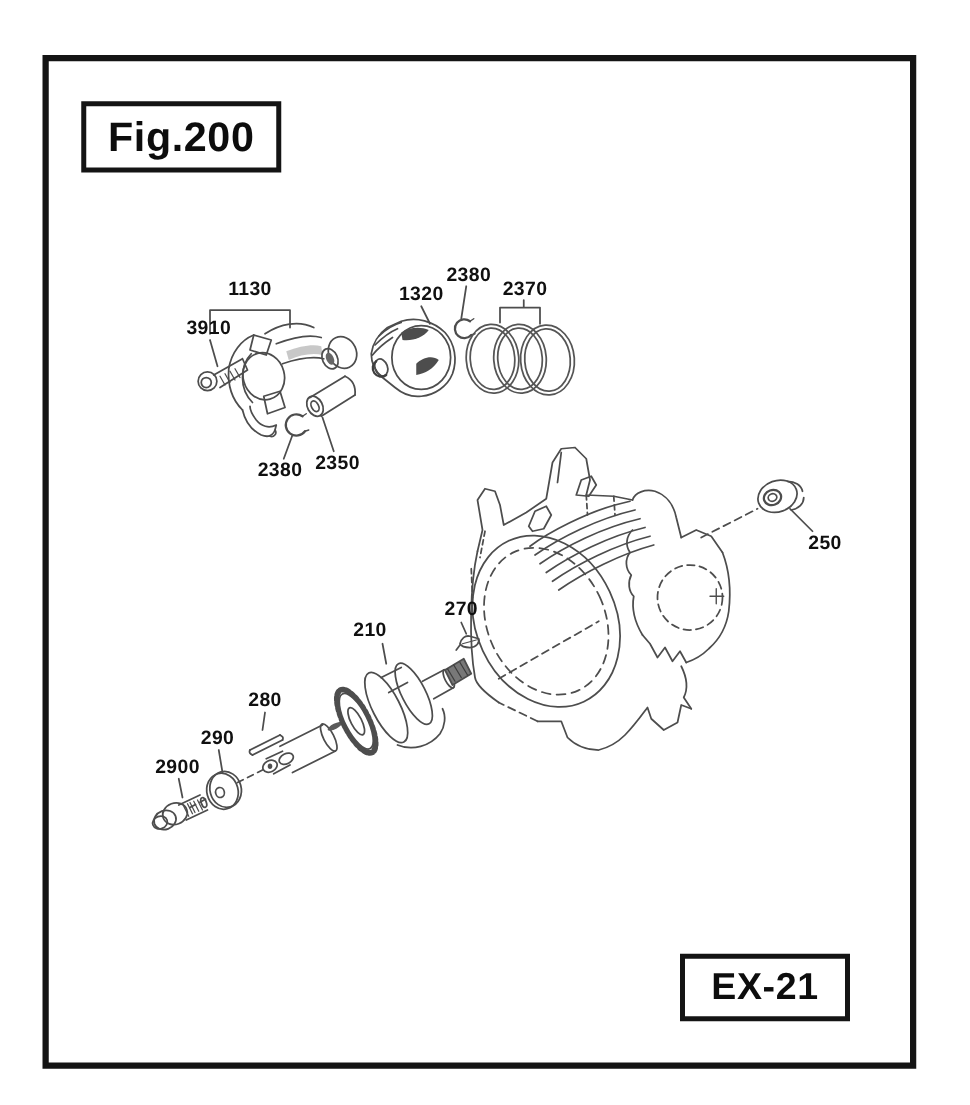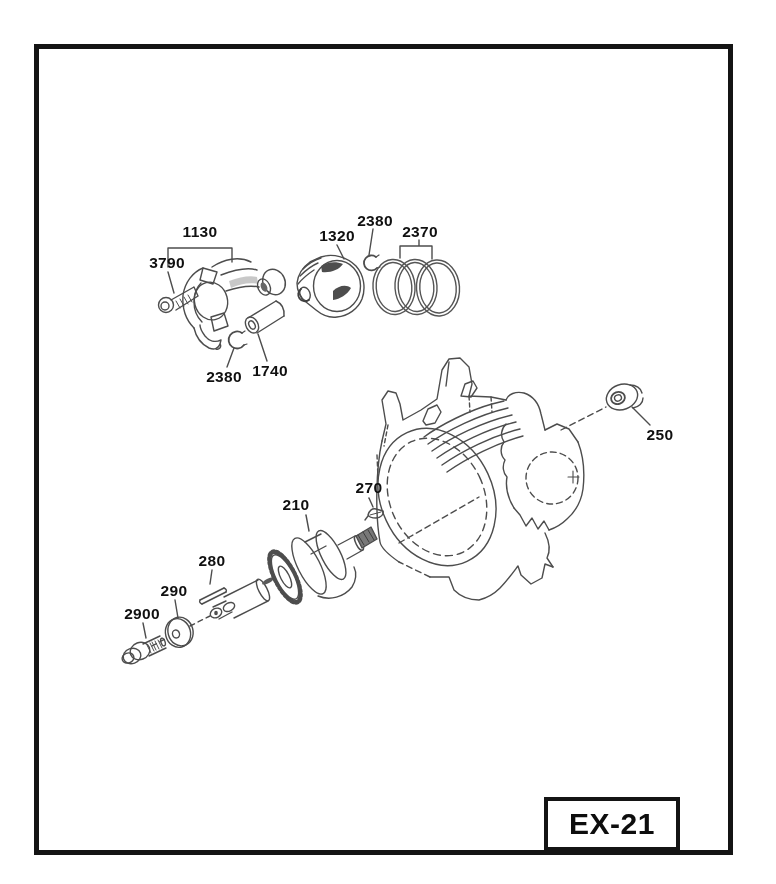--- a/index.html
+++ b/index.html
@@ -4,21 +4,21 @@
 <style>
   html,body{margin:0;padding:0;background:#fff;}
   .page{position:relative;width:776px;height:884px;background:#ffffff;overflow:hidden;
         font-family:"Liberation Sans","DejaVu Sans",sans-serif;}
   .frame{position:absolute;left:34px;top:44px;width:699px;height:811px;
          border:5px solid #141414;box-sizing:border-box;}
   .numbox{position:absolute;border:4px solid #141414;box-sizing:border-box;background:#fff;
           display:flex;align-items:center;justify-content:center;
           font-weight:bold;color:#0d0d0d;}
   .figbox{left:65px;top:81px;width:160px;height:57px;font-size:33px;letter-spacing:.5px;}
-  .codebox{left:544px;top:797px;width:136px;height:54px;font-size:30px;letter-spacing:.5px;}
+  .codebox{left:544px;top:763px;width:136px;height:54px;font-size:30px;letter-spacing:.5px;}
   .art{position:absolute;left:0;top:0;}
   .plabel{position:absolute;width:64px;text-align:center;font-size:15.5px;font-weight:bold;
           color:#101010;letter-spacing:.3px;line-height:18px;}
 </style>
 </head>
 <body>
 
 <div class="page">
 
   <div class="frame"></div>
@@ -183,32 +183,35 @@
         <ellipse cx="128" cy="658" rx="6" ry="5" transform="rotate(-20 128 658)"></ellipse>
         <ellipse cx="140" cy="651" rx="10" ry="8.5" transform="rotate(-20 140 651)"></ellipse>
         <path d="M143,644 L160,636 M149,656 L166,648"></path>
         <path d="M147,645 L151,653 M150,643 L154,651 M152,642 L156,650 M155,641 L159,649 M158,640 L162,648" stroke-width="1"></path>
         <ellipse cx="163" cy="642" rx="2" ry="4" transform="rotate(-20 163 642)"></ellipse>
       </g>
 
     </g>
   </svg>
 
+  <div class="numbox figbox">
+    <span>Fig.200</span>
+  </div>
 
   <div class="numbox codebox">
     <span>EX-21</span>
   </div>
 
   <div class="plabel" style="left:168px;top:223px">1130</div>
-  <div class="plabel" style="left:135px;top:254px">3790</div>
+  <div class="plabel" style="left:135px;top:254px">3910</div>
   <div class="plabel" style="left:305px;top:227px">1320</div>
   <div class="plabel" style="left:343px;top:212px">2380</div>
   <div class="plabel" style="left:388px;top:223px">2370</div>
   <div class="plabel" style="left:192px;top:368px">2380</div>
-  <div class="plabel" style="left:238px;top:362px">1740</div>
+  <div class="plabel" style="left:238px;top:362px">2350</div>
   <div class="plabel" style="left:628px;top:426px">250</div>
   <div class="plabel" style="left:337px;top:479px">270</div>
   <div class="plabel" style="left:264px;top:496px">210</div>
   <div class="plabel" style="left:180px;top:552px">280</div>
   <div class="plabel" style="left:142px;top:582px">290</div>
   <div class="plabel" style="left:110px;top:605px">2900</div>
 
 </div>
 
 </body></html>

